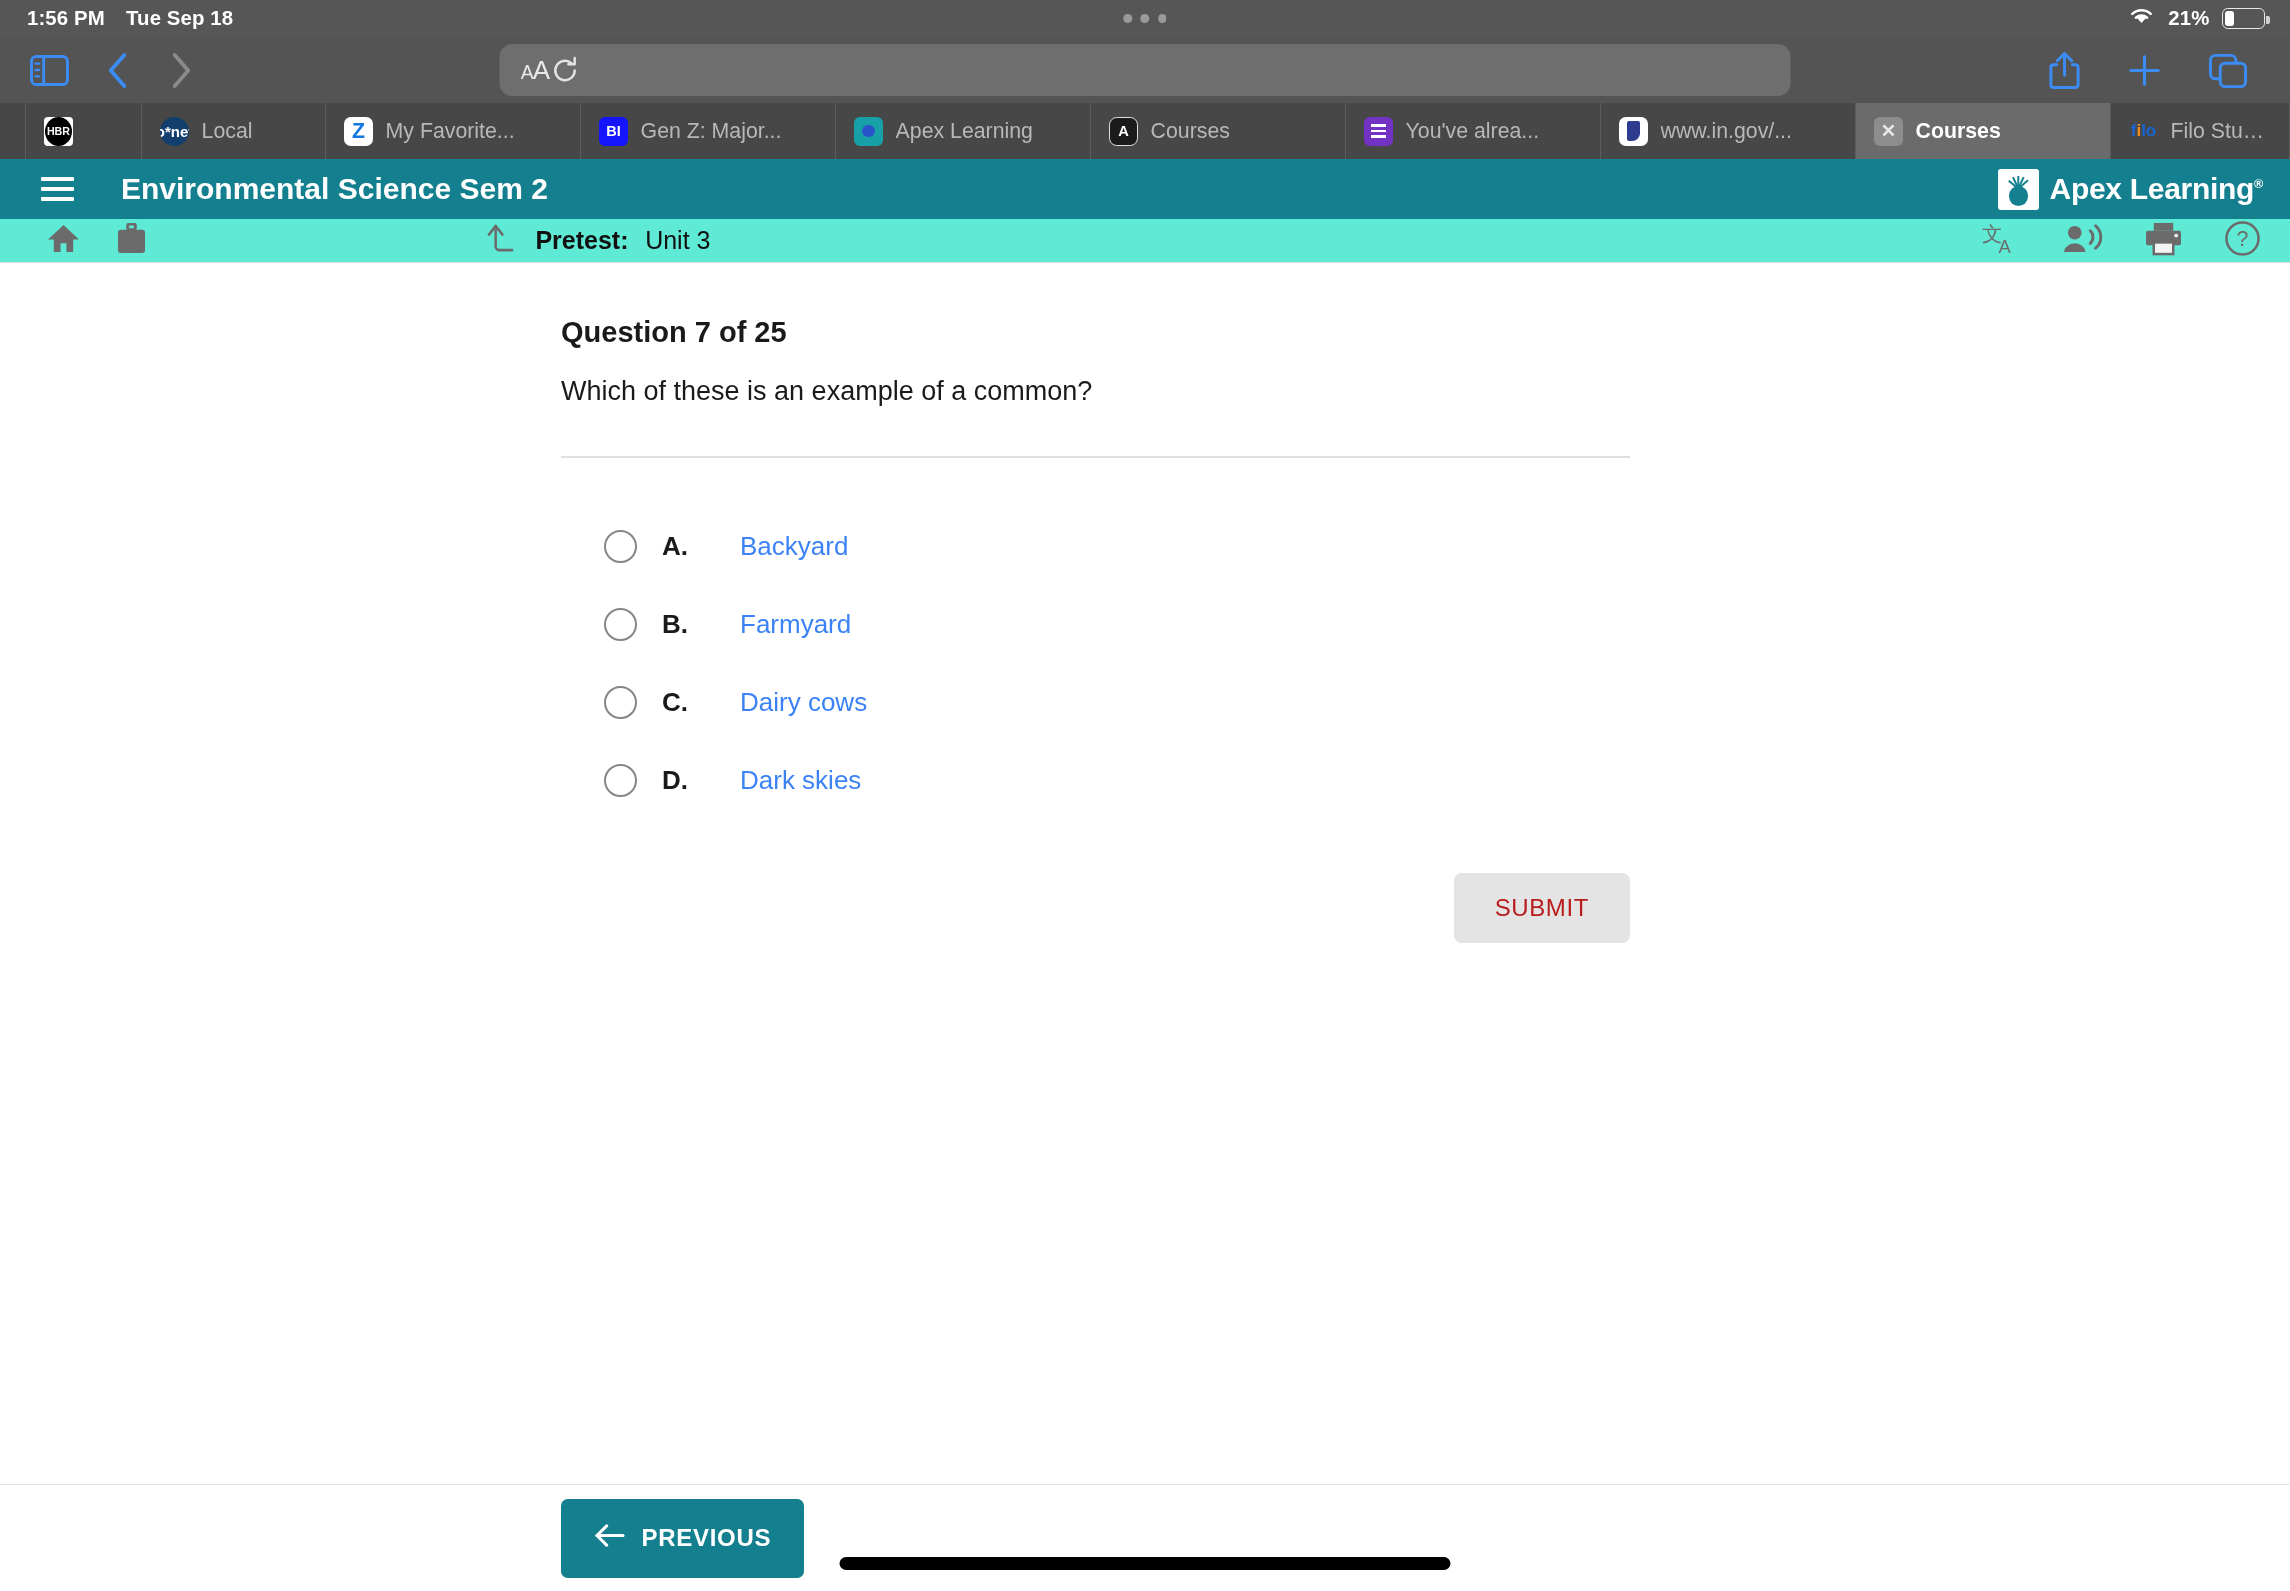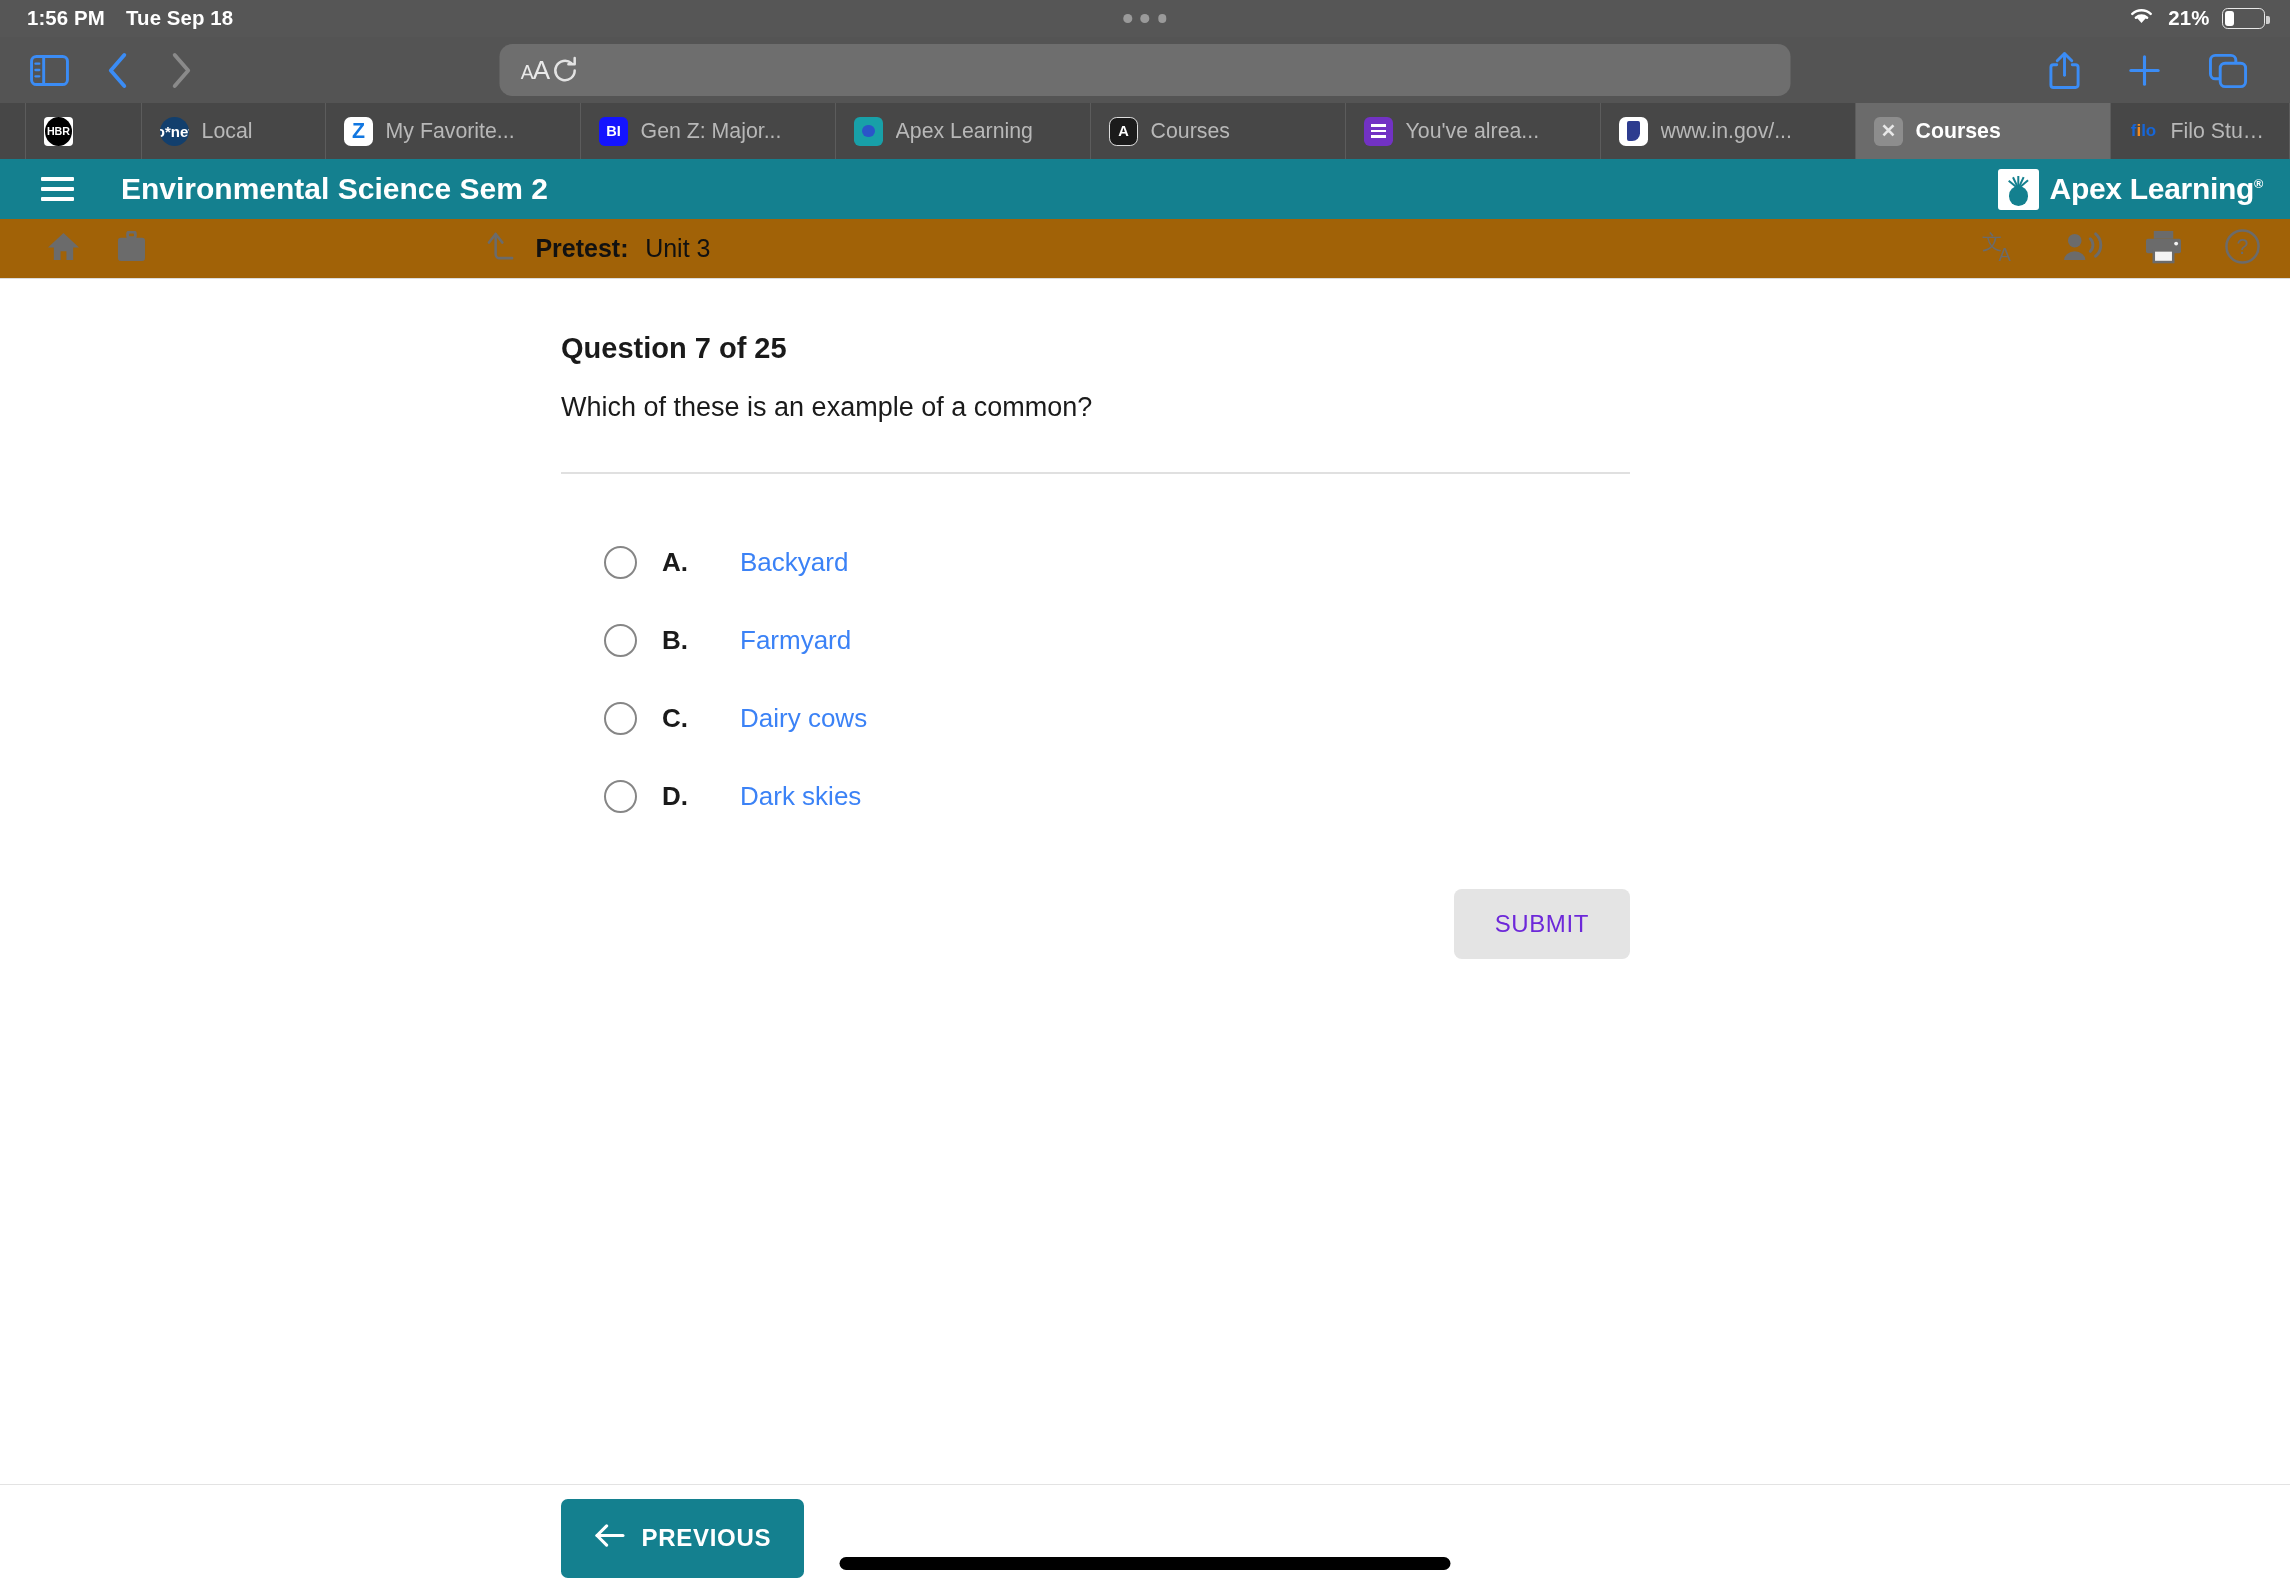--- a/index.html
+++ b/index.html
@@ -133,21 +133,21 @@
   }
   .apex-mark .ray {
     position:absolute; bottom:0; left:50%; width:2.4px; height:12.6px;
     background:#14808f; transform-origin:bottom center;
   }
   .apex-word { color:#fff; font-size:30px; font-weight:700; letter-spacing:-0.3px; }
   .apex-word sup { font-size:12.6px; }
 
   
   .lesson-bar {
-    height:60px; background:#a16207; border-bottom:1px solid #dcdcdc;
+    height:44px; background:#5eead4; border-bottom:1px solid #dcdcdc;
     display:flex; align-items:center; padding:0 29px 0 47px; position:relative;gap:8px;
   }
   .lb-left { display:flex; align-items:center; gap:37px; }
   .lb-center {
     position:absolute; left:485px; display:flex; align-items:center; gap:19.4px;
   }
   .lb-title { font-size:25px; color:#111; }
   .lb-title b { font-weight:700; }
   .lb-right { margin-left:auto; display:flex; align-items:center; gap:41px; }
   .ic { fill:#6b6b6b; cursor:pointer; }
@@ -161,21 +161,21 @@
   .options { margin-top:50px; padding-left:43px; }
   .opt { display:flex; align-items:center; gap:25px; height:78px; cursor:pointer; }
   .radio {
     width:33px; height:33px; border:2.9px solid #868686; border-radius:50%;
     flex:none; background:#fff;
   }
   .opt-letter { font-size:26px; font-weight:700; color:#1a1a1a; min-width:33px; }
   .opt-text { font-size:26px; color:#3b82f6;margin-left:20px; }
   .submit-row { display:flex; justify-content:flex-end; margin-top:53px; padding-right:0; }
   .submit-btn {
-    background:#e4e4e4; color:#6d28d9; border:none; border-radius:7.8px;
+    background:#e4e4e4; color:#b91c1c; border:none; border-radius:7.8px;
     font-size:24px; letter-spacing:0.6px; padding:21.3px 41px;
     font-family:"Liberation Sans", sans-serif; cursor:default;
   }
 
   
   .bottom-bar {
     position:absolute; left:0; bottom:0; width:2290px; height:107px;
     background:#fff; border-top:1px solid #e3e3e3;
   }
   .prev-btn {

